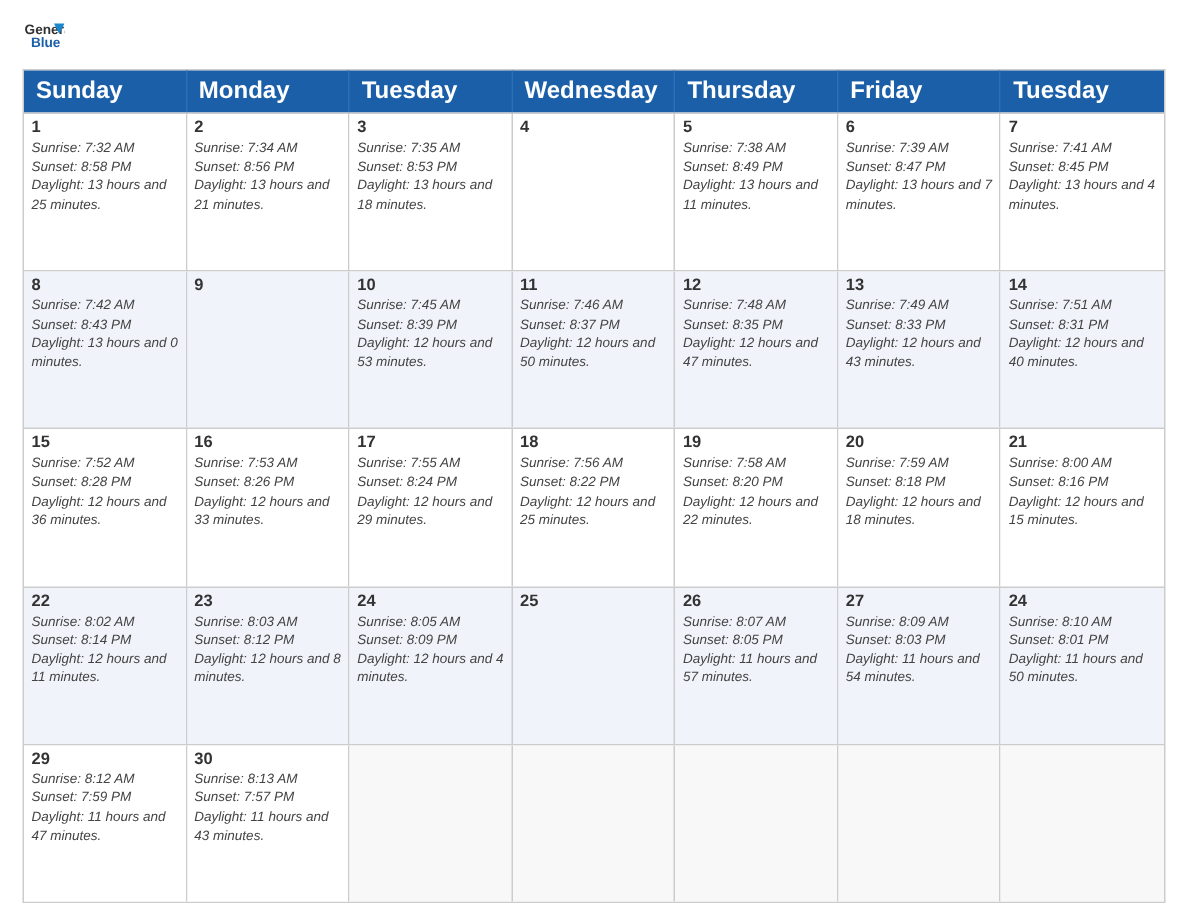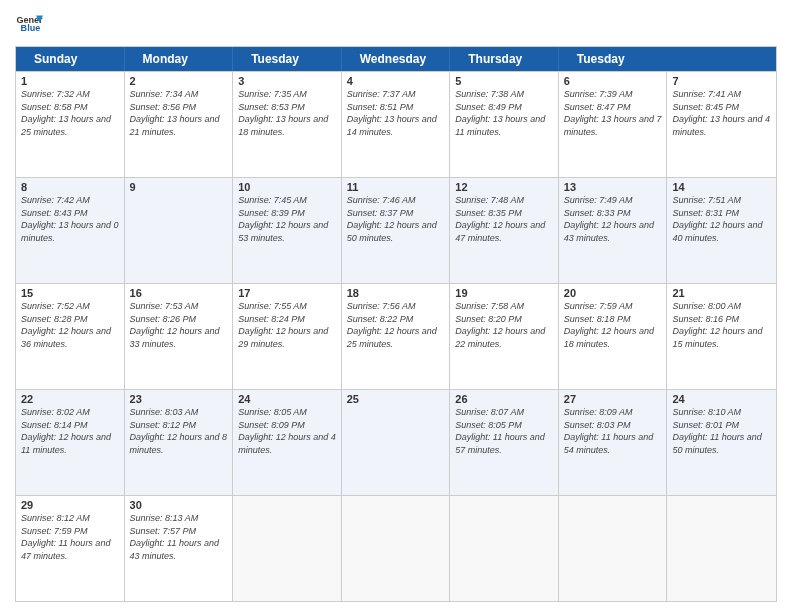--- a/index.html
+++ b/index.html
@@ -51,22 +51,22 @@
       border: 1px solid #ccc;
     }
     .cal-header {
       display: grid;
       grid-template-columns: repeat(7, 1fr);
       background: #1a5fa8;
     }
     .cal-header-cell {
       color: #fff;
       font-weight: bold;
-      font-size: 12px;
-      padding: 5px 18px;
+      font-size: 16px;
+      padding: 5px 8px;
       border-right: 1px solid #2a6fb8;
     }
     .cal-header-cell:last-child { border-right: none; }
     .cal-body {
       flex: 1;
       display: flex;
       flex-direction: column;
     }
     .cal-row {
       flex: 1;
@@ -121,20 +121,21 @@
     </div>
   </div>
 
   <div class="calendar">
     <div class="cal-header">
     <div class="cal-header-cell">Sunday</div>
         <div class="cal-header-cell">Monday</div>
         <div class="cal-header-cell">Tuesday</div>
         <div class="cal-header-cell">Wednesday</div>
         <div class="cal-header-cell">Thursday</div>
+        <div class="cal-header-cell">Friday</div>
         <div class="cal-header-cell">Tuesday</div>
       </div>
     <div class="cal-body">
     <div class="cal-row">
           <div class="cal-cell">
         <span class="day-num">1</span>
         <div class="info">
           Sunrise: 7:32 AM<br>
           Sunset: 8:58 PM<br>
           Daylight: 13 hours and 25 minutes.
@@ -151,25 +152,20 @@
           <div class="cal-cell">
         <span class="day-num">3</span>
         <div class="info">
           Sunrise: 7:35 AM<br>
           Sunset: 8:53 PM<br>
           Daylight: 13 hours and 18 minutes.
         </div>
       </div>
           <div class="cal-cell">
         <span class="day-num">4</span>
-        <div class="info">
-          Sunrise: 7:37 AM<br>
-          Sunset: 8:51 PM<br>
-          Daylight: 13 hours and 14 minutes.
-        </div>
       </div>
           <div class="cal-cell">
         <span class="day-num">5</span>
         <div class="info">
           Sunrise: 7:38 AM<br>
           Sunset: 8:49 PM<br>
           Daylight: 13 hours and 11 minutes.
         </div>
       </div>
           <div class="cal-cell">

